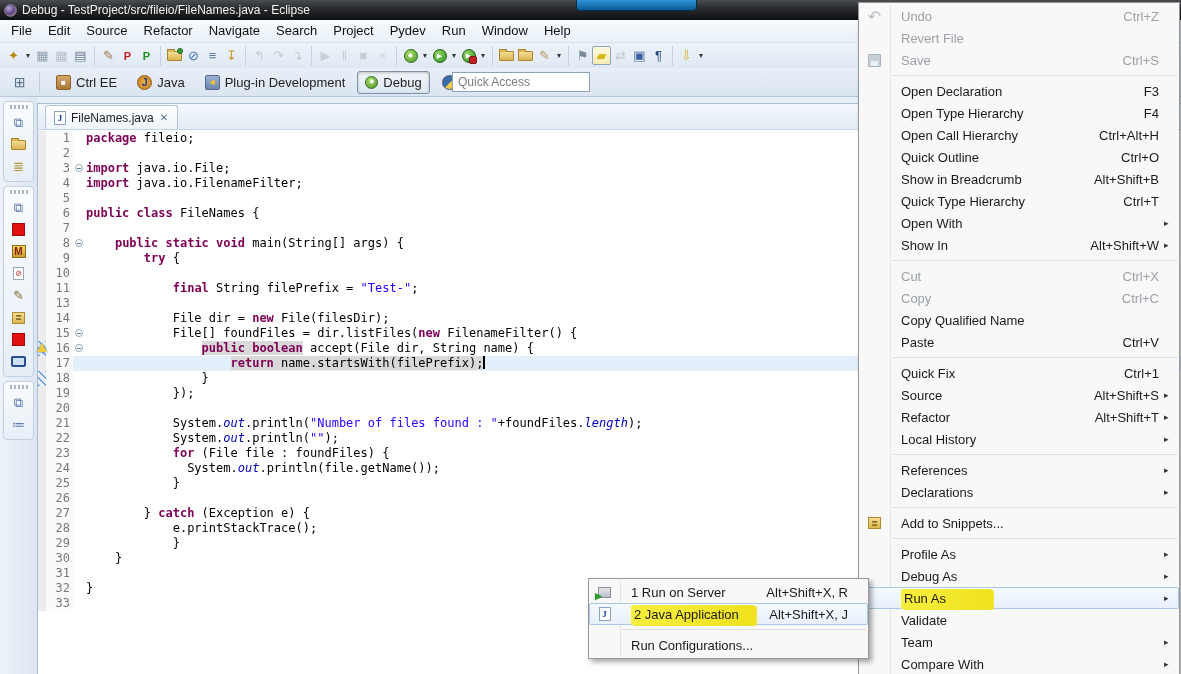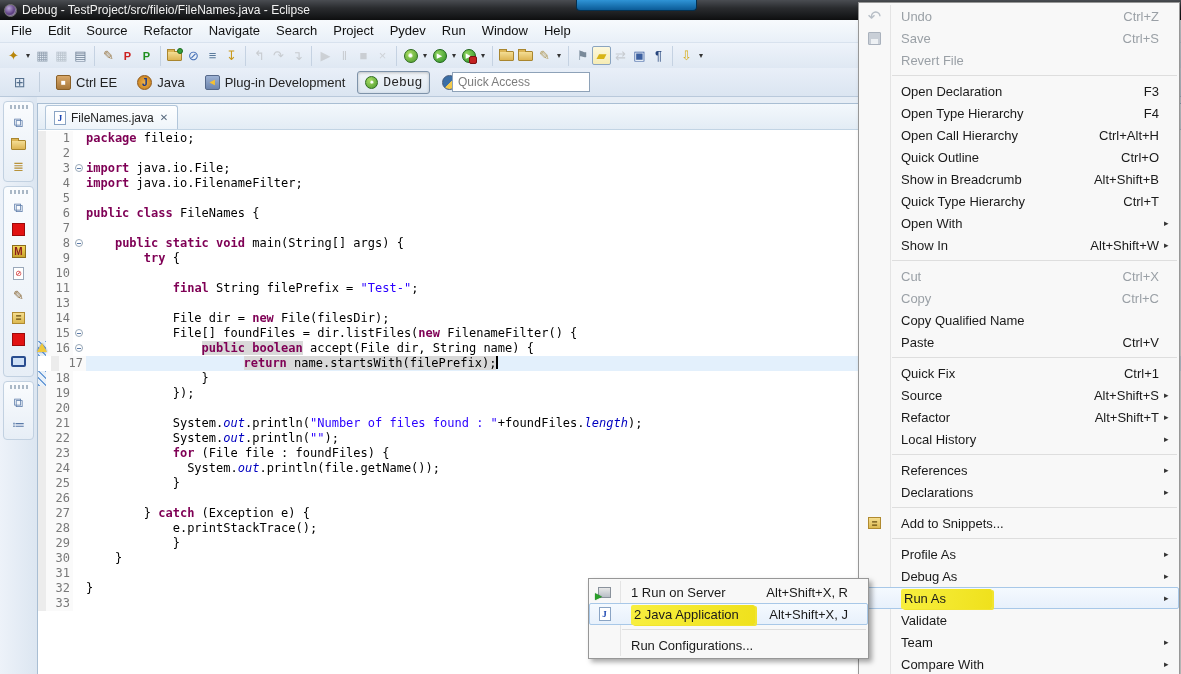--- a/index.html
+++ b/index.html
@@ -48,21 +48,21 @@
   .folder .dot { position:absolute; right:-2px; top:-4px; width:6px; height:6px; border-radius:50%;
     background:#37a13c; border:1px solid #1d6a21; }
 
   
   #perspbar { position:absolute; left:0; top:68px; width:100%; height:29px;
     background:linear-gradient(#e9eff8, #dbe5f1); border-bottom:1px solid #b9c9db;
     display:flex; align-items:center; font-size:13px; color:#222; }
   .persp-btn { display:flex; align-items:center; gap:5px; padding:3px 7px; margin-left:4px;
     border:1px solid transparent; border-radius:3px; cursor:default; }
   .persp-btn.pressed { border-color:#7e93aa; background:linear-gradient(#f2f6fa,#dde7f1);
-    box-shadow:inset 0 1px 3px rgba(0,0,0,.22);font-family:Liberation Mono, monospace; }
+    box-shadow:inset 0 1px 3px rgba(0,0,0,.22); }
   .persp-sep { width:1px; height:20px; background:#c2cfde; margin:0 4px; }
   .pi { width:15px; height:15px; display:flex; align-items:center; justify-content:center;
     font-size:11px; border-radius:2px; }
   .pi-openpersp { color:#55708e; font-size:14px; }
   .pi-javaee { background:linear-gradient(#d8a86a,#a8783a); color:#fff; font-size:8px; border:1px solid #8a6028;}
   .pi-java { background:radial-gradient(#f0b24a,#c07818); border-radius:50%; color:#1a3a8c;
     font-weight:bold; font-size:10px; border:1px solid #91591a;}
   .pi-plugin { background:linear-gradient(#9db2d4,#6d85ad); color:#f7c12f; font-size:9px; border:1px solid #56698a;}
   .pi-pydev { background:linear-gradient(135deg,#3b6ea5 50%,#f2c94c 50%); border-radius:50%; border:1px solid #44597a;}
   #quick-access { position:absolute; left:452px; top:4px; width:138px; height:20px;
@@ -101,21 +101,21 @@
     background:linear-gradient(#feffff,#eef4fa); border:1px solid #b2c6da; border-bottom:none;
     border-radius:3px 3px 0 0; font-size:12px; color:#222; }
   .file-j { width:12px; height:14px; background:#fff; border:1px solid #8aa4c4;
     color:#1a44b0; font-weight:bold; font-size:9px; display:flex; align-items:center;
     justify-content:center; font-family:"Liberation Serif",serif; }
   .tab-close { color:#56687c; font-size:10px; padding:0 1px; }
 
   #code { position:relative; font-family:"DejaVu Sans Mono",monospace; font-size:12px;
     line-height:15px; padding-top:1px; }
   .code-line { display:flex; height:15px; white-space:pre; }
-  .code-line.cur { background:#e3f0fc;margin-left:13px; }
+  .code-line.cur { background:#e3f0fc; }
   .ruler { width:8px; flex:none; background:#ebebeb; position:relative; }
   .code-line.cur .ruler, .code-line .ruler { background:#ececec; }
   .ruler.hatch { background:repeating-linear-gradient(45deg,#6f9fd8 0 2px,#e8f0f8 2px 5px); }
   .warn-tri { position:absolute; left:-1px; top:2px; width:0; height:0;
     border-left:5px solid transparent; border-right:5px solid transparent;
     border-bottom:9px solid #f0c93c; filter:drop-shadow(0 0 1px #5577aa); }
   .lnum { width:27px; flex:none; text-align:right; color:#787878; padding-right:3px; background:#fafafa; }
   .fold { width:13px; flex:none; position:relative; }
   .fold .fm { position:absolute; left:2px; top:3px; width:8px; height:8px; border:1px solid #98a8b8;
     border-radius:50%; background:#fff; }
@@ -369,31 +369,31 @@
   <div id="context-menu" class="menu">
       <div class="mrow dis">
         <span class="mi-icon">
           <span class="undo-glyph">↶</span>
         </span>
         <span class="mi-label">Undo</span>
         <span class="mi-short">Ctrl+Z</span>
         <span class="mi-arrow"></span>
       </div>
       <div class="mrow dis">
+        <span class="mi-icon"></span>
+        <span class="mi-label">Revert File</span>
+        <span class="mi-short"></span>
+        <span class="mi-arrow"></span>
+      </div>
+      <div class="mrow dis">
         <span class="mi-icon">
           <span class="mi-save-ic"></span>
         </span>
         <span class="mi-label">Save</span>
         <span class="mi-short">Ctrl+S</span>
-        <span class="mi-arrow"></span>
-      </div>
-      <div class="mrow dis">
-        <span class="mi-icon"></span>
-        <span class="mi-label">Revert File</span>
-        <span class="mi-short"></span>
         <span class="mi-arrow"></span>
       </div>
       <div class="msep"></div>
       <div class="mrow">
         <span class="mi-icon"></span>
         <span class="mi-label">Open Declaration</span>
         <span class="mi-short">F3</span>
         <span class="mi-arrow"></span>
       </div>
       <div class="mrow">

